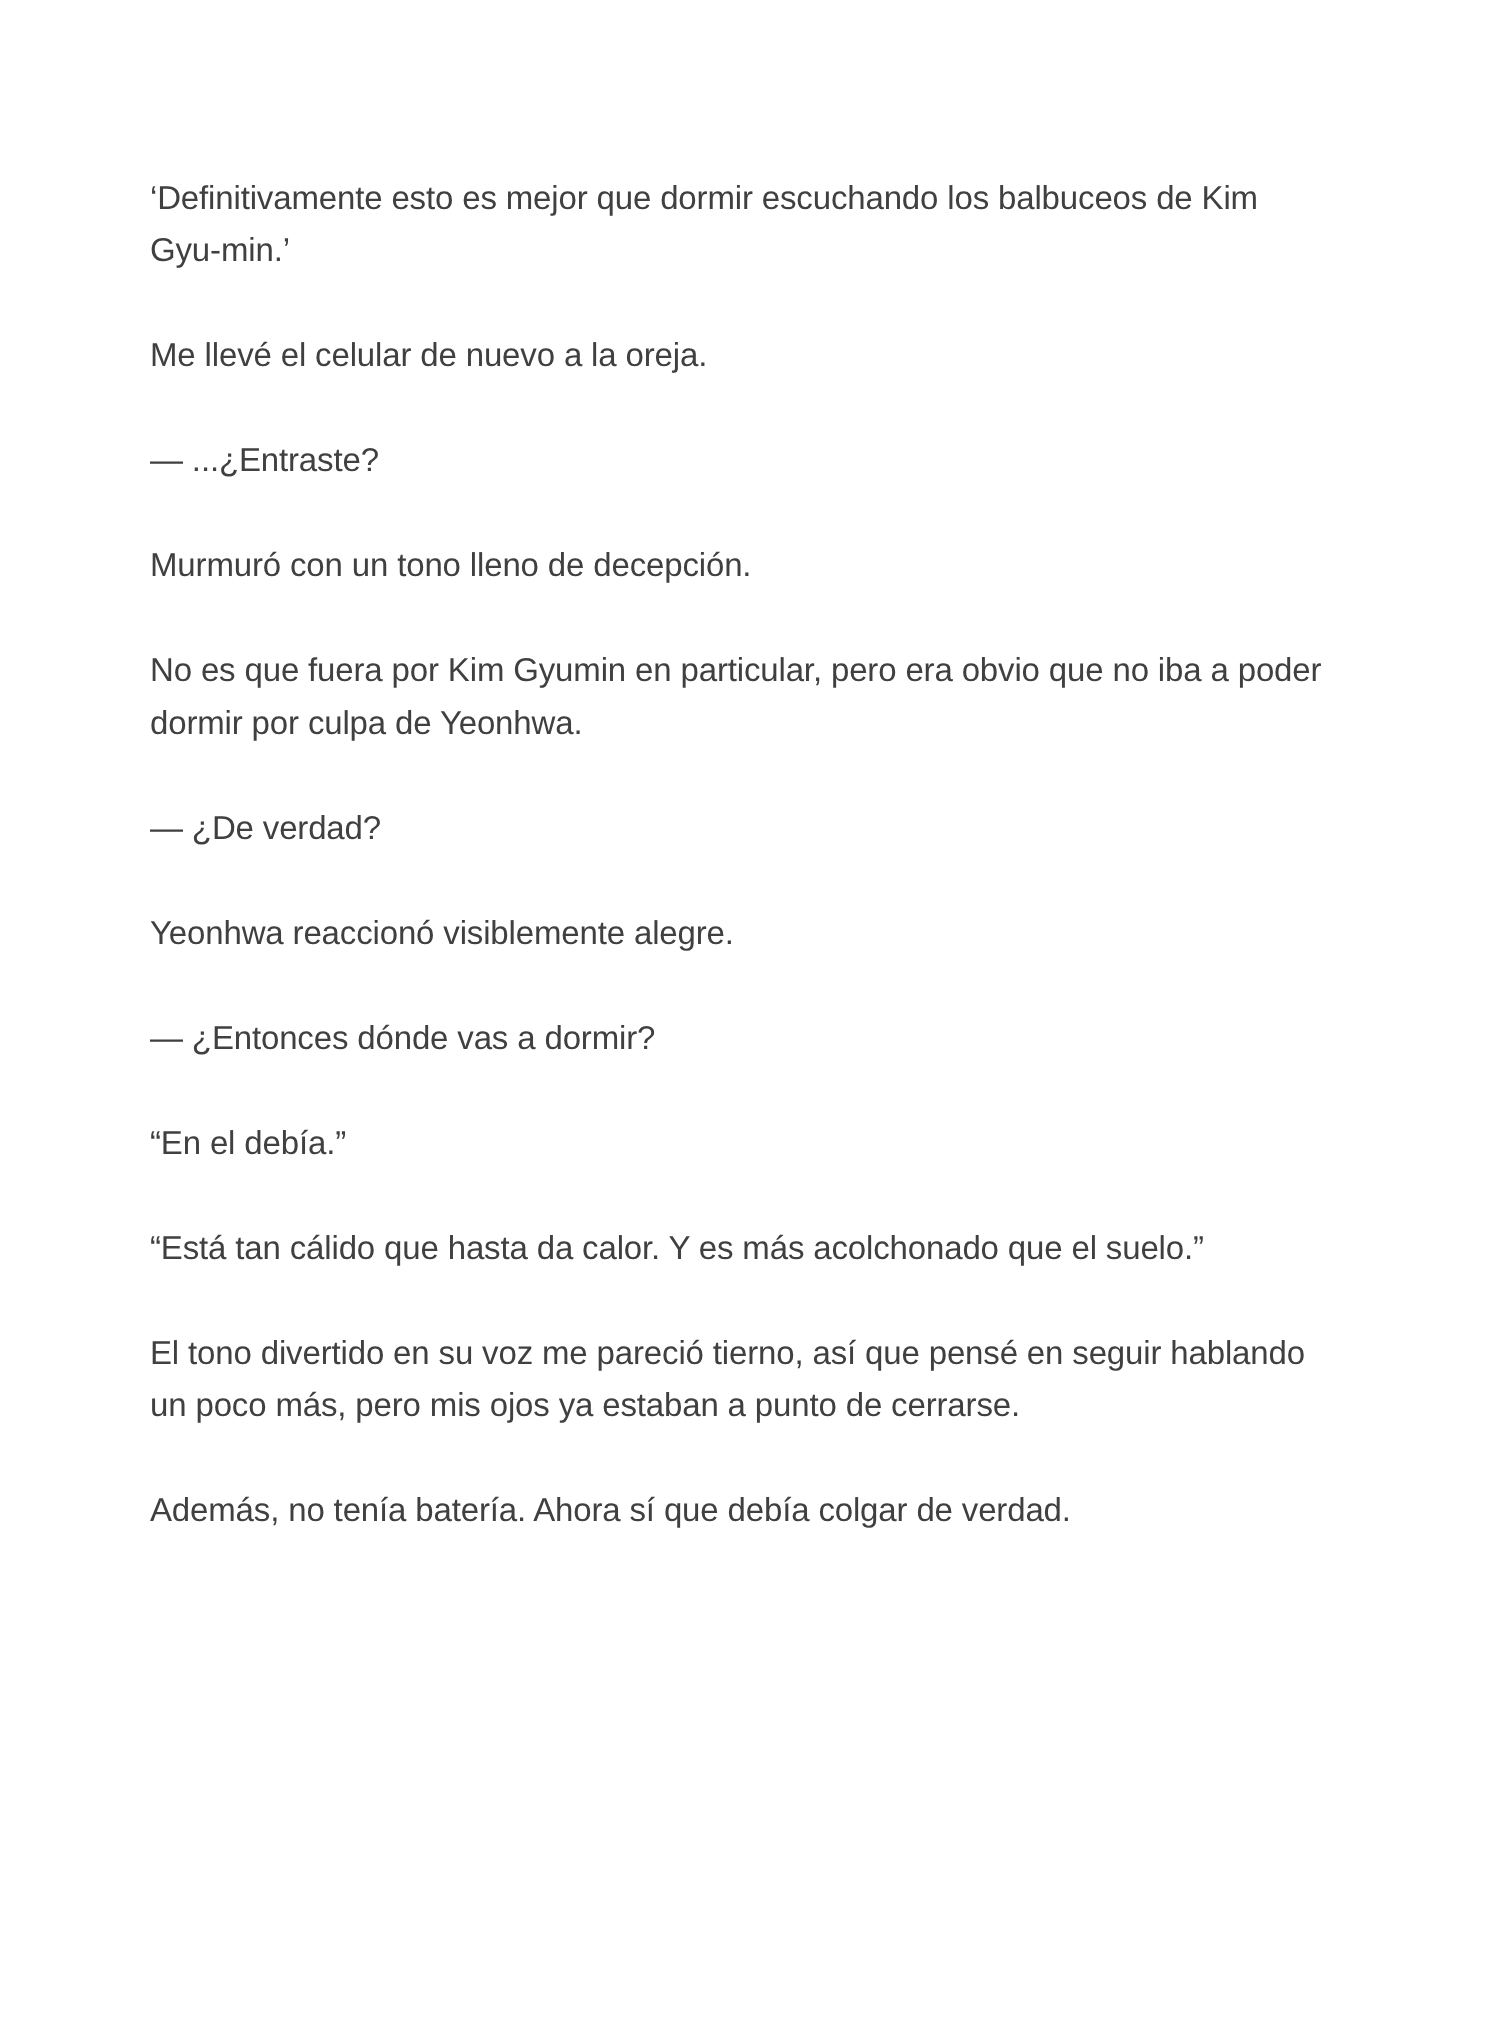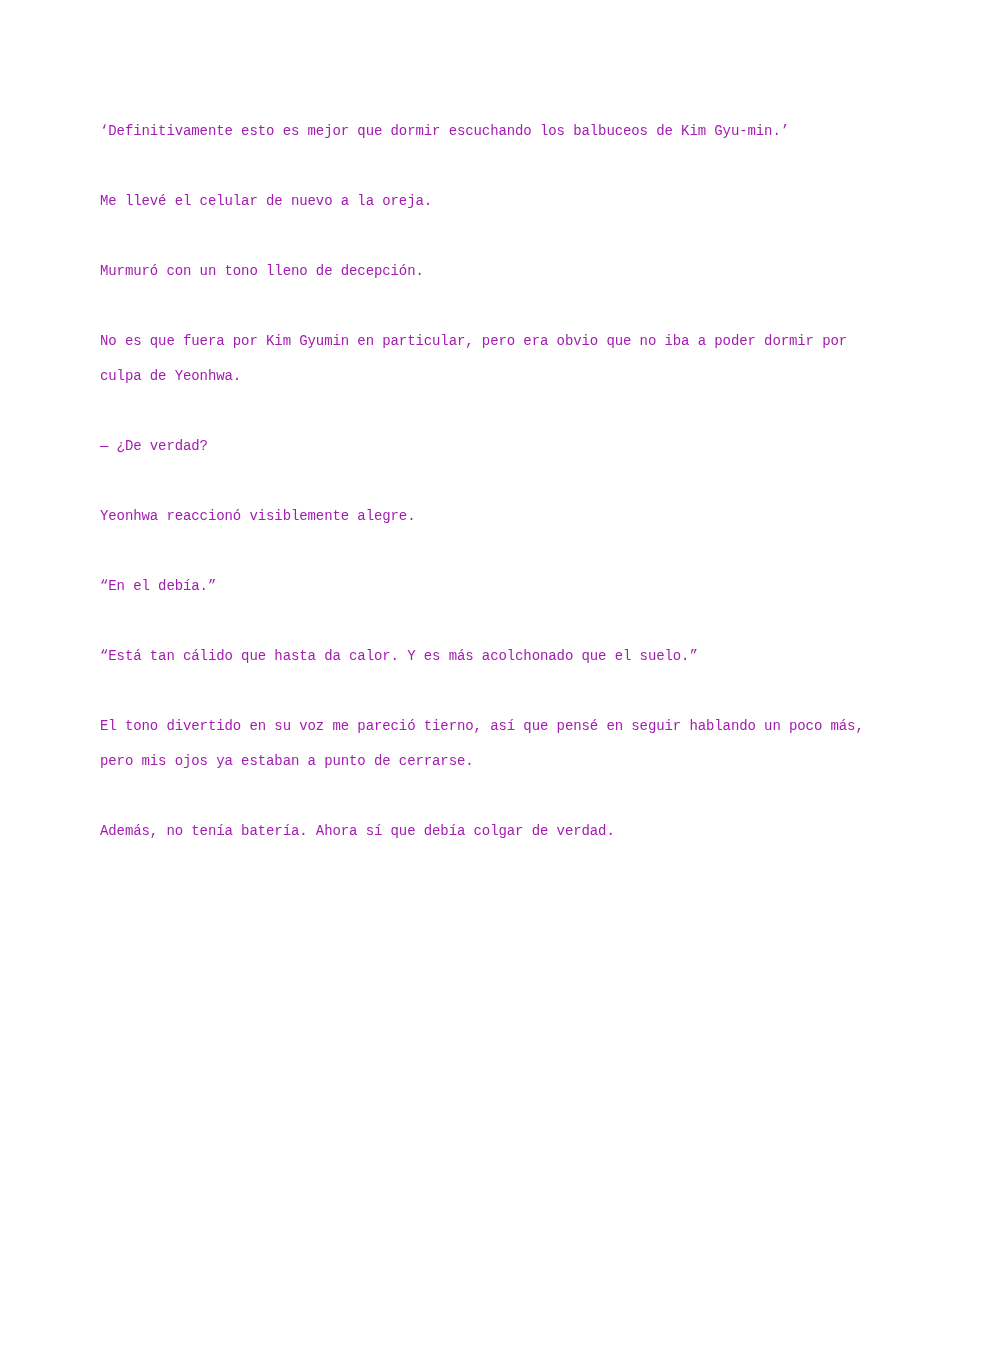--- a/index.html
+++ b/index.html
@@ -11,37 +11,39 @@
       width: 1000px;
       height: 1350px;
       overflow: hidden;
       position: relative;
     }
     .page {
       position: absolute;
       left: 100px;
       top: 114px;
       width: 790px;
-      font-family: Liberation Mono, monospace;
-      font-size: 14px;
+      font-family: Liberation Sans, sans-serif;
+      font-size: 22px;
       line-height: 35px;
-      color: #a21caf;
+      color: #404040;
       letter-spacing: -0.1px;
     }
     .para {
       margin: 0 0 35px 0;
     }
   </style>
 </head>
 <body>
 
 <div class="page">
   <p class="para">‘Definitivamente esto es mejor que dormir escuchando los balbuceos de Kim Gyu-min.’</p>
   <p class="para">Me llevé el celular de nuevo a la oreja.</p>
+  <p class="para">— ...¿Entraste?</p>
   <p class="para">Murmuró con un tono lleno de decepción.</p>
   <p class="para">No es que fuera por Kim Gyumin en particular, pero era obvio que no iba a poder dormir por culpa de Yeonhwa.</p>
   <p class="para">— ¿De verdad?</p>
   <p class="para">Yeonhwa reaccionó visiblemente alegre.</p>
+  <p class="para">— ¿Entonces dónde vas a dormir?</p>
   <p class="para">“En el debía.”</p>
   <p class="para">“Está tan cálido que hasta da calor. Y es más acolchonado que el suelo.”</p>
   <p class="para">El tono divertido en su voz me pareció tierno, así que pensé en seguir hablando un poco más, pero mis ojos ya estaban a punto de cerrarse.</p>
   <p class="para">Además, no tenía batería. Ahora sí que debía colgar de verdad.</p>
 </div>
 
 </body></html>

